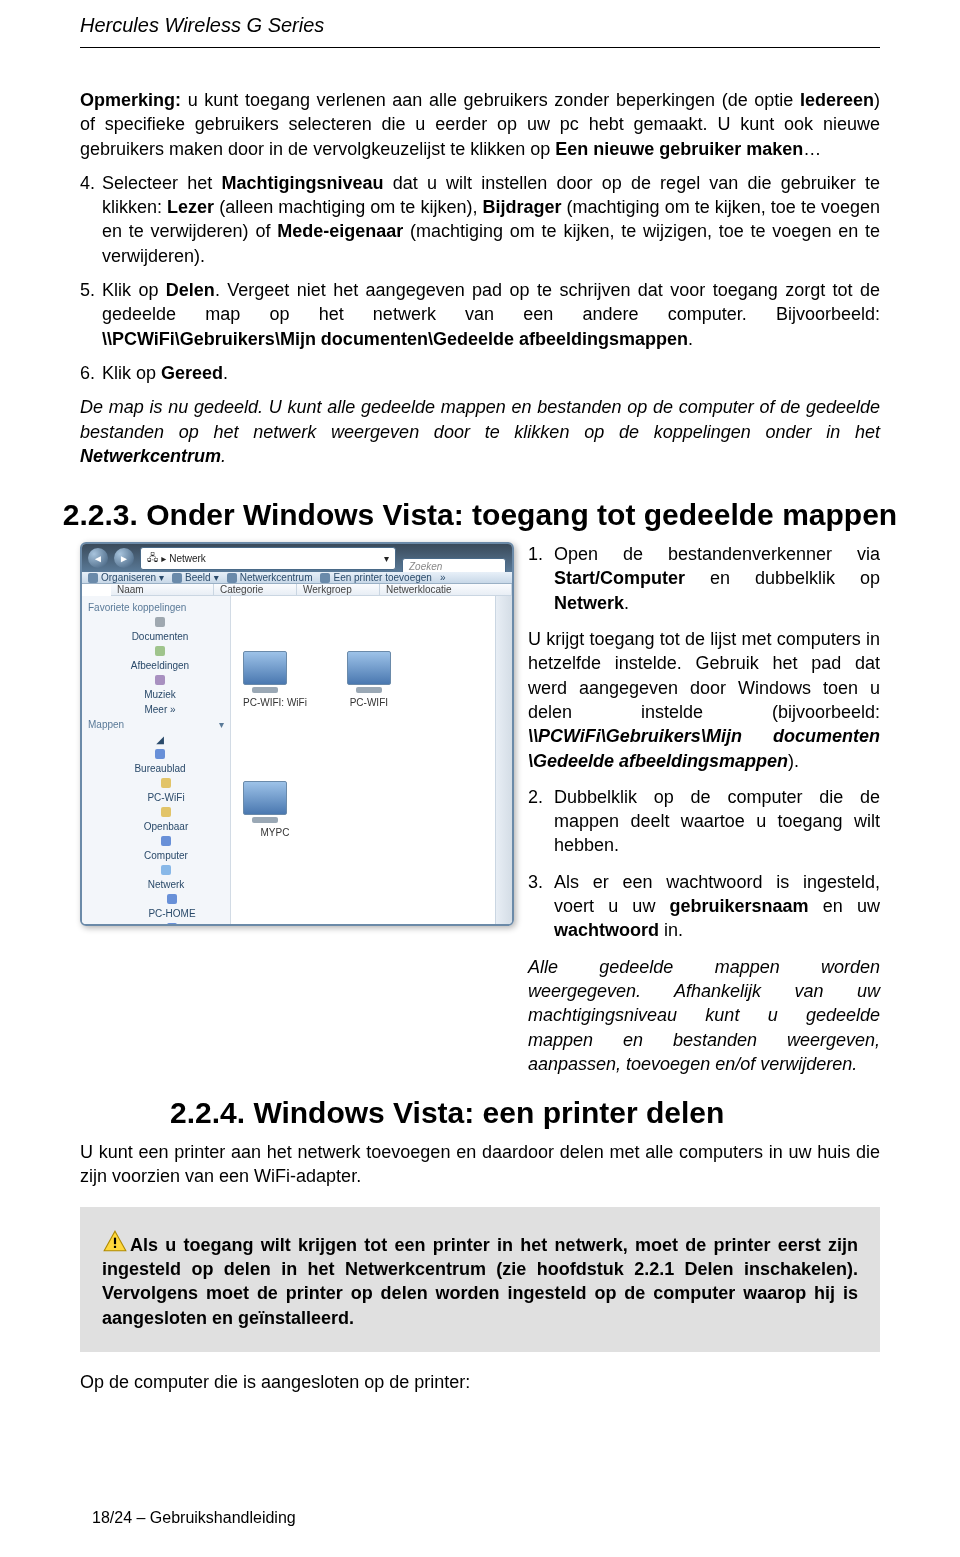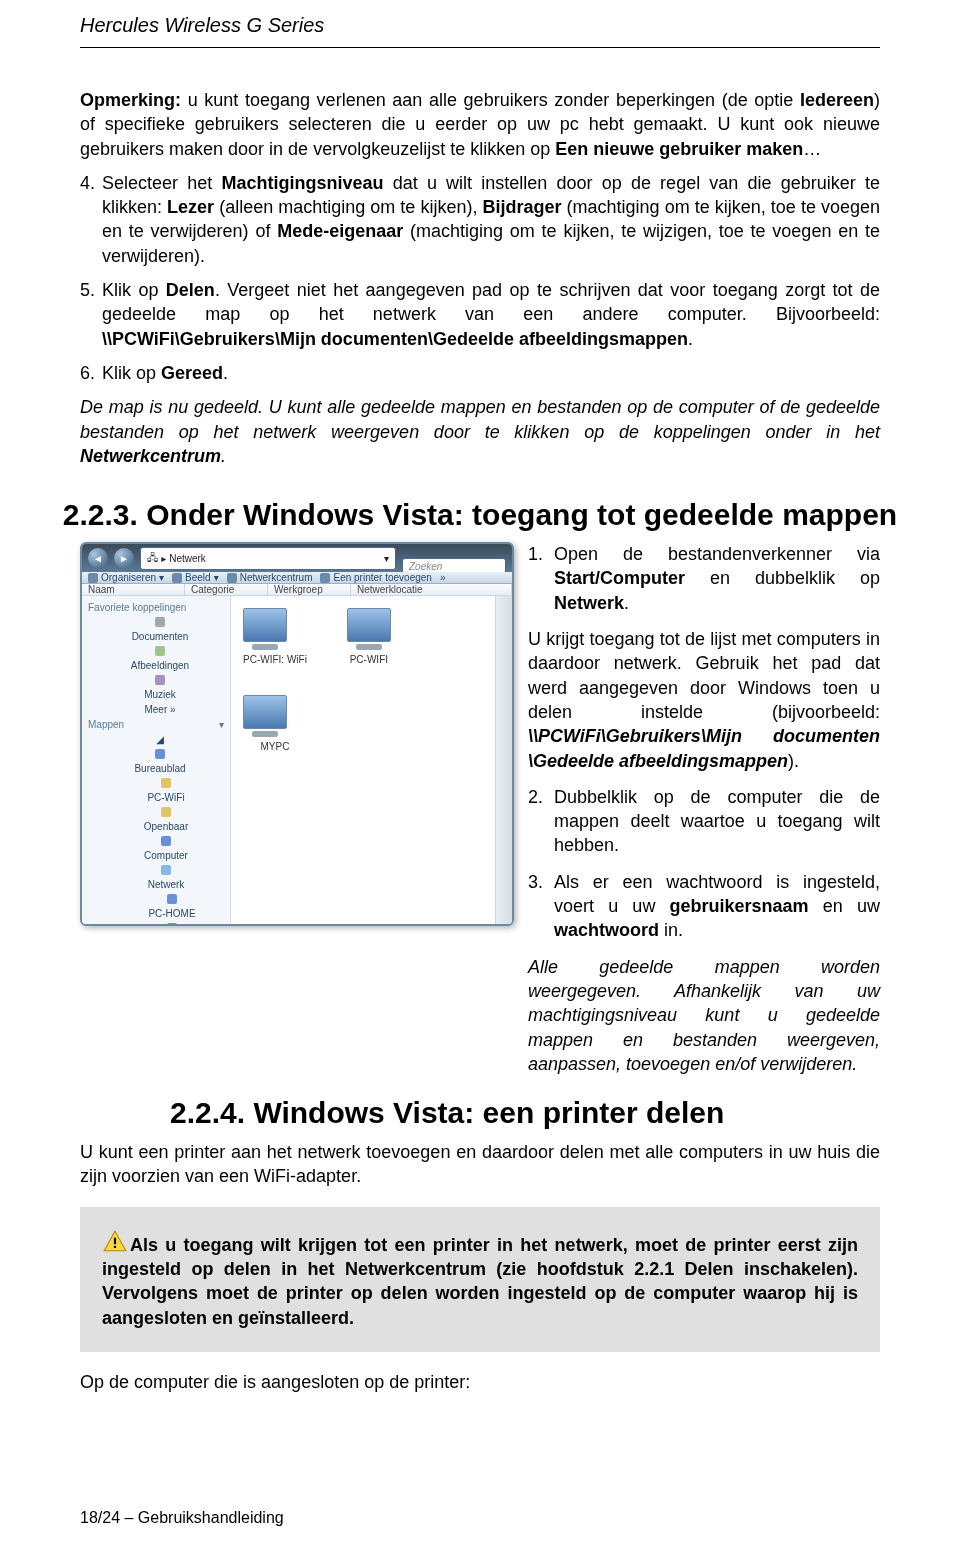--- a/index.html
+++ b/index.html
@@ -91,21 +91,21 @@
   .warn-icon {
     width: 26px;
     height: 26px;
     display: inline-block;
     vertical-align: text-bottom;
     margin-right: 2px;
   }
   .footer {
     position: absolute;
     bottom: 30px;
-    left: 80px;
+    left: 92px;
     font-size: 16px;
   }
 
   
   .explorer {
     width: 430px;
     height: 380px;
     border: 2px solid #6b8aa8;
     border-radius: 6px;
     font-size: 10px;
@@ -169,20 +169,21 @@
   .tb-item { display: flex; align-items: center; gap: 3px; }
   .tb-icon { width: 10px; height: 10px; background: #6a8aaa; border-radius: 2px; }
   .ex-cols {
     height: 18px;
     background: linear-gradient(#fbfcfe, #e8eef5);
     border-bottom: 1px solid #cad6e2;
     display: flex;
     align-items: center;
     font-size: 10px;
     color: #444;
+    margin-left: 29px;
   }
   .ex-cols .cnm { border-right: 1px solid #cad6e2; padding: 0 6px; }
   .ex-main { flex: 1; display: flex; }
   .sidebar {
     width: 140px;
     background: #f3f6fa;
     border-right: 1px solid #d2dbe5;
     padding: 4px 4px;
     font-size: 10px;
     color: #2a4a6a;
@@ -205,21 +206,21 @@
   .i-gear { background: #7a8a9a; }
   .i-trash { background: #a0887a; }
   .content-pane {
     flex: 1;
     background: #fff;
     padding: 12px;
     display: flex;
     gap: 40px;
     align-items: flex-start;
   }
-  .pc-item { text-align: center; font-size: 10px; color: #333; }
+  .pc-item { text-align: center; font-size: 10px; color: #333; margin-top: 43px; }
   .pc-imgrow { display:flex; align-items:center; gap:0; }
   .pc-screen {
     width: 42px; height: 32px;
     background: linear-gradient(#9dc2e8, #4a78b0);
     border: 1px solid #6a8aaa;
     border-radius: 2px;
   }
   .pc-base {
     width: 26px; height: 6px; background: #9aa8b5;
     margin: 2px auto 0 auto; border-radius: 2px;
@@ -418,21 +419,21 @@
         </div>
       </div>
 
     </div>
     <div class="right-col">
       <p class="num-item" style="text-align:justify;text-align-last:justify">
         <span class="n">1.</span>
         <span>Open de bestandenverkenner via </span><b>Start/Computer</b><span> en dubbelklik op </span><b>Netwerk</b><span>.</span>
       </p>
       <p>
-        <span>U krijgt toegang tot de lijst met computers in daardoor netwerk. Gebruik het pad dat werd aangegeven door Windows toen u delen instelde (bijvoorbeeld: </span><b><i>\\PCWiFi\Gebruikers\Mijn documenten \Gedeelde afbeeldingsmappen</i></b><span>).</span>
+        <span>U krijgt toegang tot de lijst met computers in hetzelfde instelde. Gebruik het pad dat werd aangegeven door Windows toen u delen instelde (bijvoorbeeld: </span><b><i>\\PCWiFi\Gebruikers\Mijn documenten \Gedeelde afbeeldingsmappen</i></b><span>).</span>
       </p>
       <p class="num-item">
         <span class="n">2.</span>
         <span>Dubbelklik op de computer die de mappen deelt waartoe u toegang wilt hebben.</span>
       </p>
       <p class="num-item">
         <span class="n">3.</span>
         <span>Als er een wachtwoord is ingesteld, voert u uw </span><b>gebruikersnaam</b><span> en uw </span><b>wachtwoord</b><span> in.</span>
       </p>
       <p class="italic">Alle gedeelde mappen worden weergegeven. Afhankelijk van uw machtigingsniveau kunt u gedeelde mappen en bestanden weergeven, aanpassen, toevoegen en/of verwijderen.</p>

